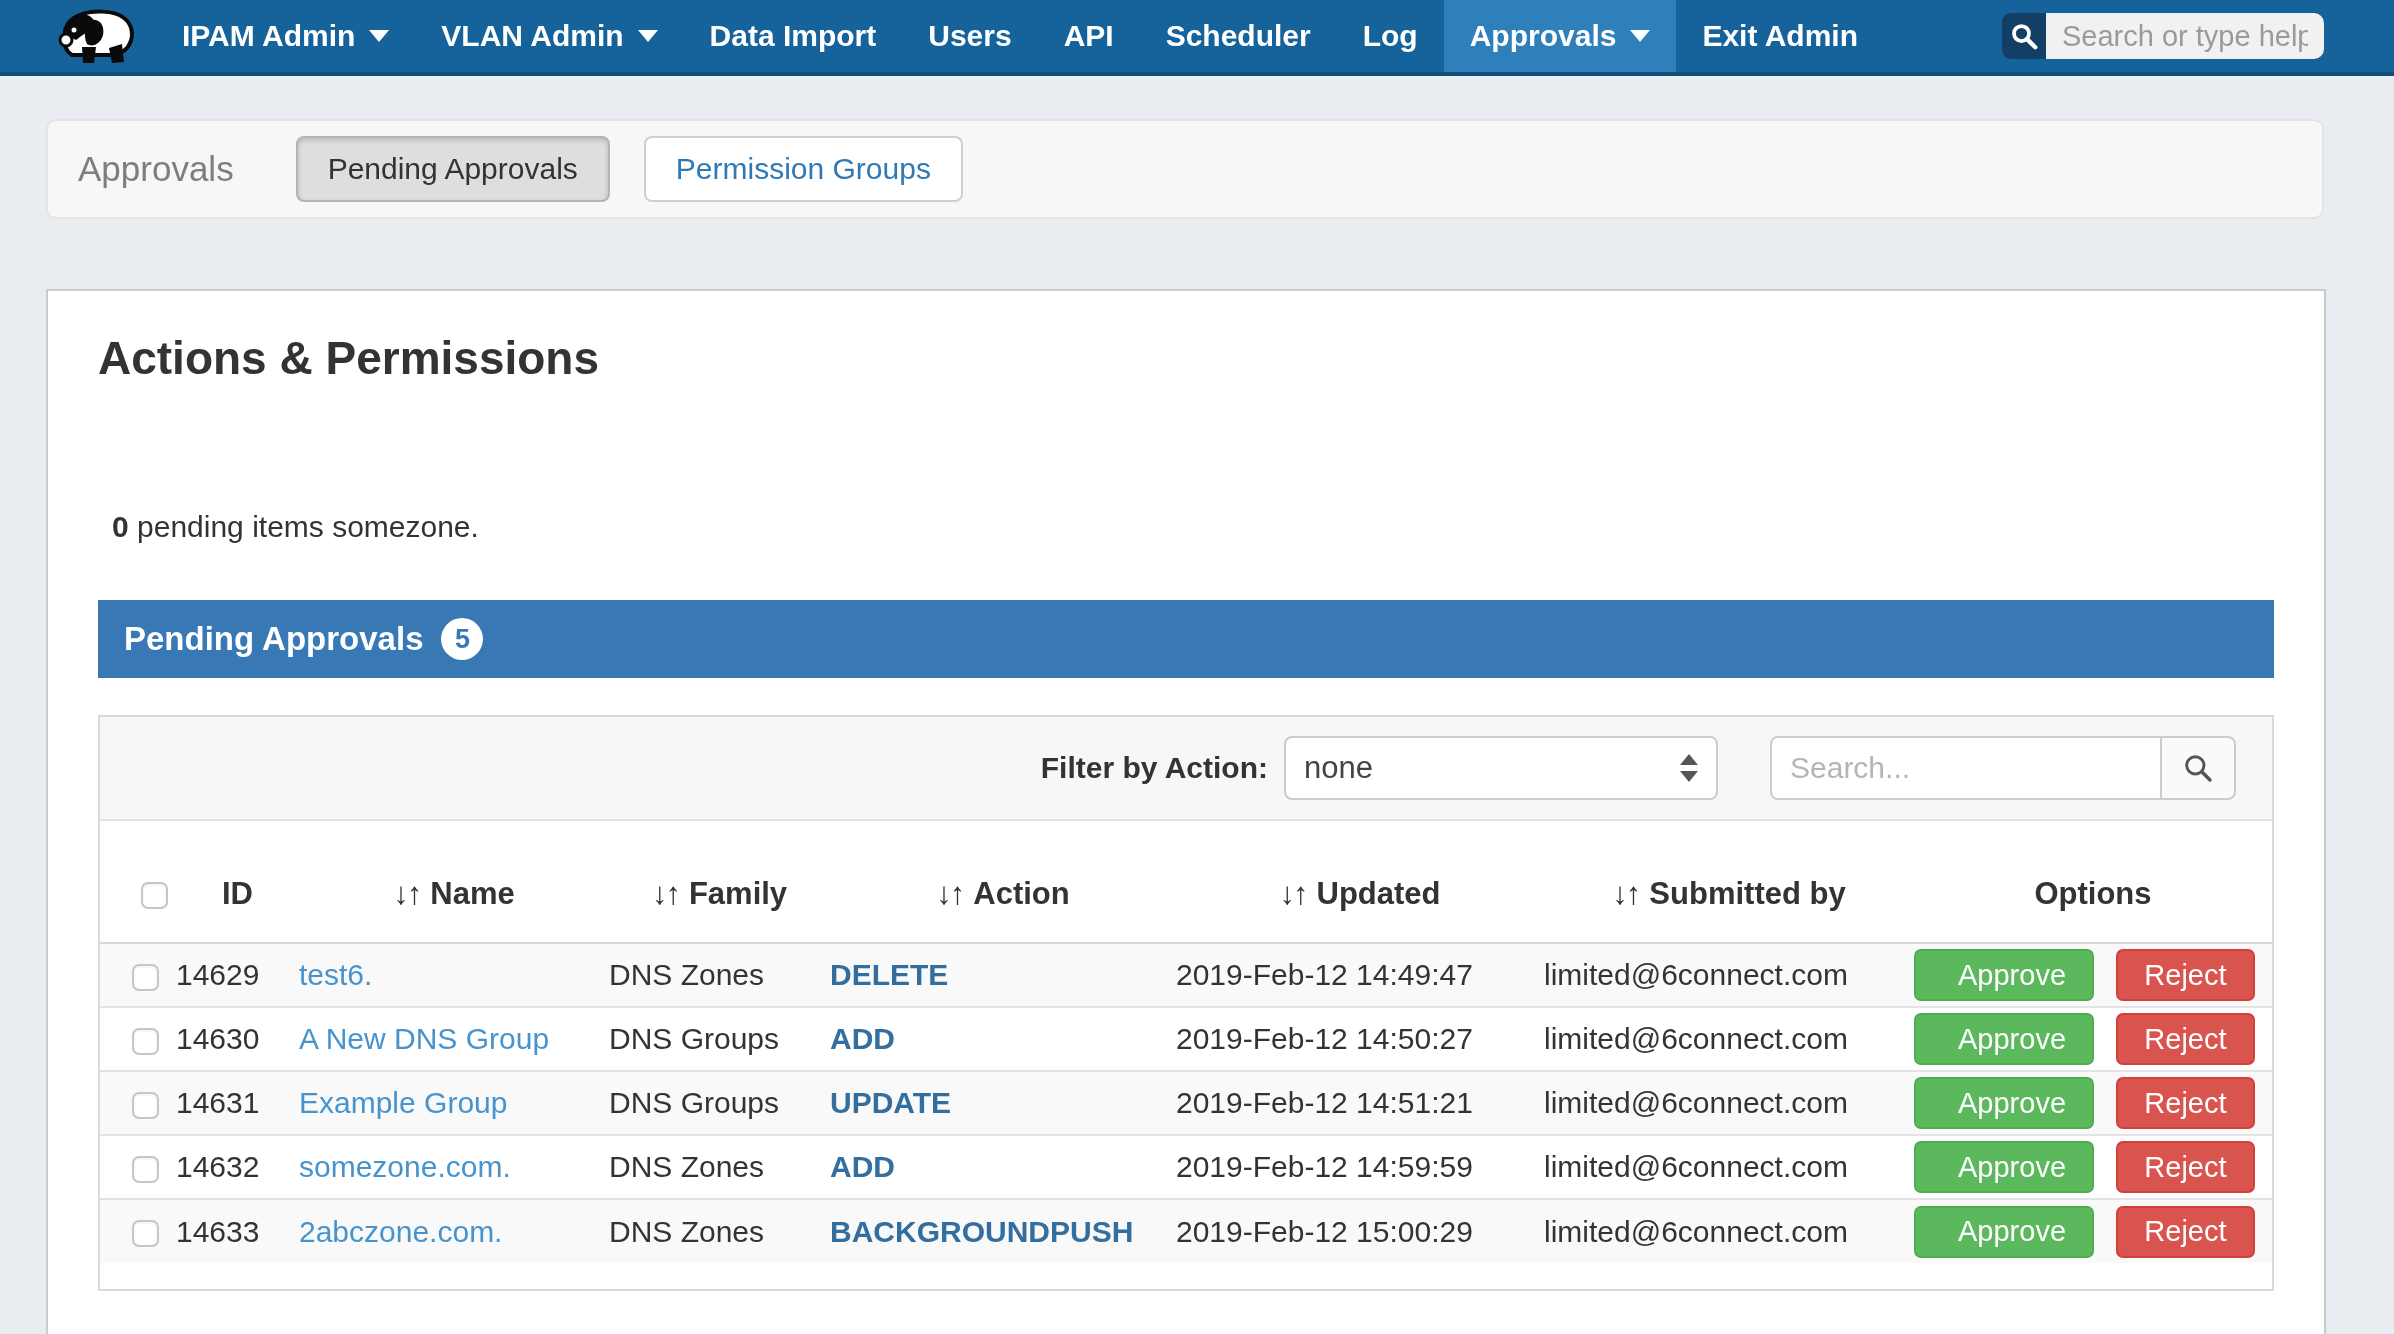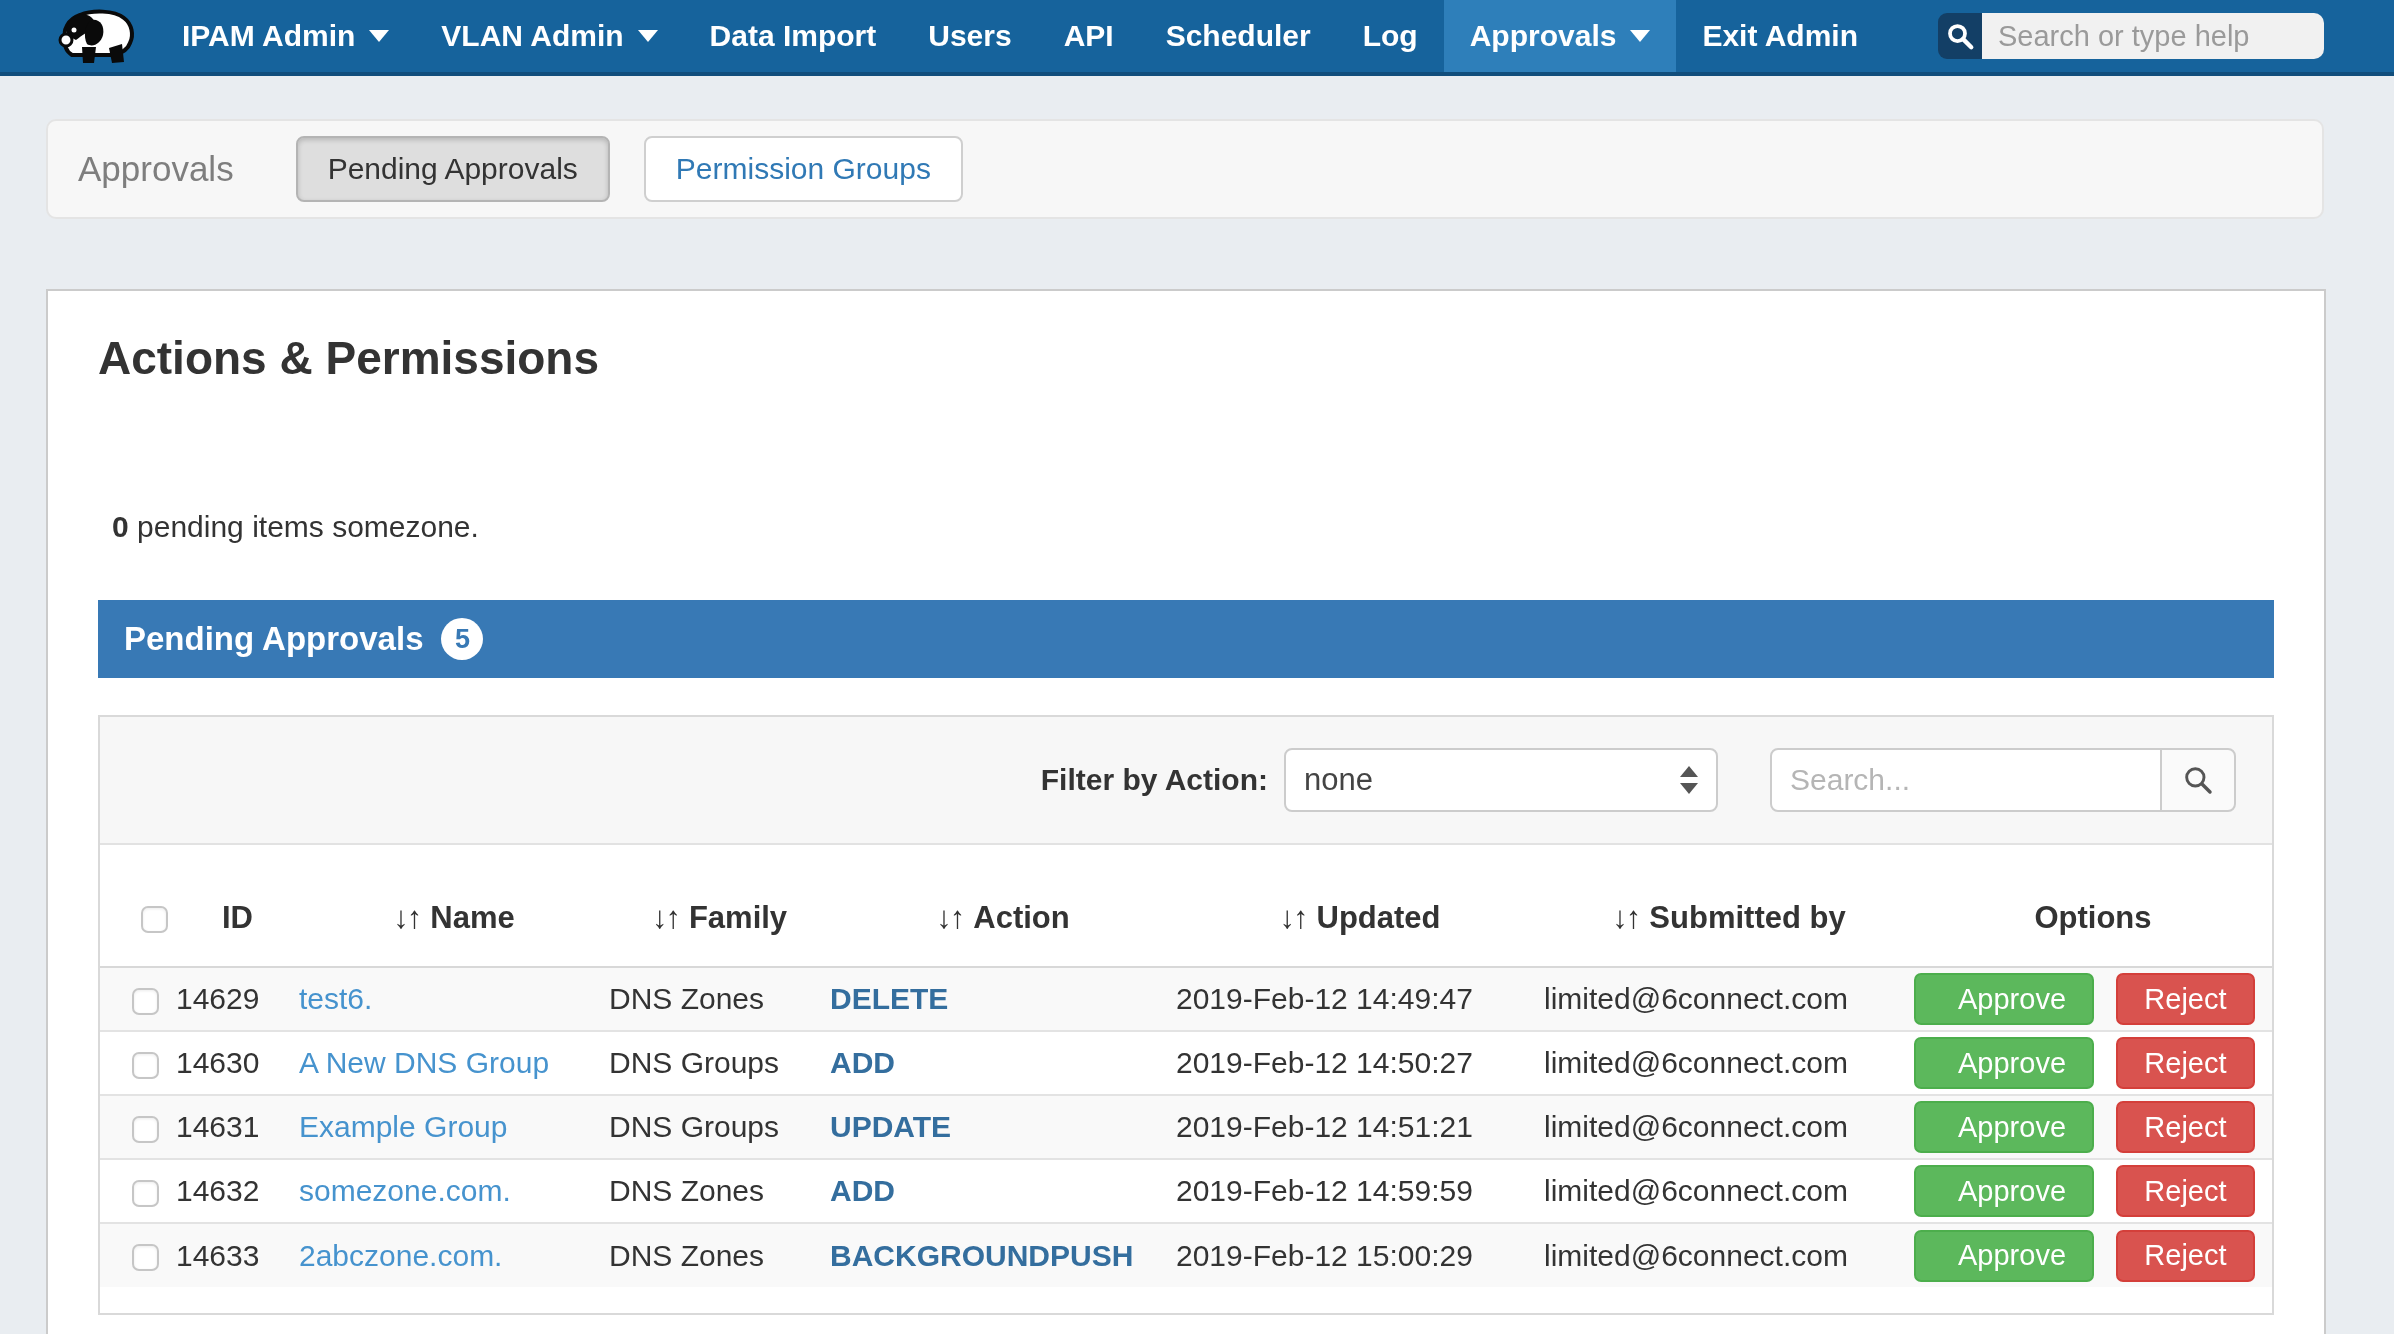--- a/index.html
+++ b/index.html
@@ -29,21 +29,21 @@
     border-left: 10px solid transparent; border-right: 10px solid transparent;
     border-top: 12px solid #ffffff;
   }
   .nav-search { display: flex; align-items: center; margin-left: auto; margin-right: 70px; align-self: center; height: 46px; }
   .nav-search-iconbox {
     width: 44px; height: 46px; background: #133f66;
     border-radius: 9px 0 0 9px;
     display: flex; align-items: center; justify-content: center;
   }
   .nav-search-input {
-    width: 342px; height: 46px; border: none; outline: none;
+    width: 278px; height: 46px; border: none; outline: none;
     background: #f1f1f1; border-radius: 0 10px 10px 0;
     font-size: 29px; padding: 0 16px; color: #333;
     font-family: inherit;
   }
   .nav-search-input::placeholder { color: #9a9a9a; }
 
   
   .page-header {
     display: flex; align-items: center;
     width: 2278px; height: 100px;
@@ -80,21 +80,21 @@
   }
   .count-badge {
     margin-left: 18px; width: 42px; height: 42px; border-radius: 50%;
     background: #fff; color: #3879b5; font-size: 27px; font-weight: bold;
     display: flex; align-items: center; justify-content: center;
   }
 
   
   .table-container { margin-top: 37px; border: 2px solid #d9d9d9; background: #fff; padding-bottom: 26px; }
   .filter-row {
-    height: 128px; background: #f7f7f7; border-bottom: 2px solid #e2e2e2;
+    height: 104px; background: #f7f7f7; border-bottom: 2px solid #e2e2e2;
     display: flex; align-items: center; justify-content: flex-end;
   }
   .filter-label { font-size: 30px; font-weight: bold; color: #333; margin-right: 16px; }
   .select-box {
     width: 434px; height: 64px; border: 2px solid #ccc; border-radius: 8px; background: #fff;
     display: flex; align-items: center; padding: 0 18px;
     font-size: 31px; color: #444; position: relative; margin-right: 52px; cursor: pointer;
   }
   .select-arrows { position: absolute; right: 18px; display: flex; flex-direction: column; gap: 6px; }
   .tri-up { width: 0; height: 0; border-left: 9px solid transparent; border-right: 9px solid transparent; border-bottom: 11px solid #555; }

